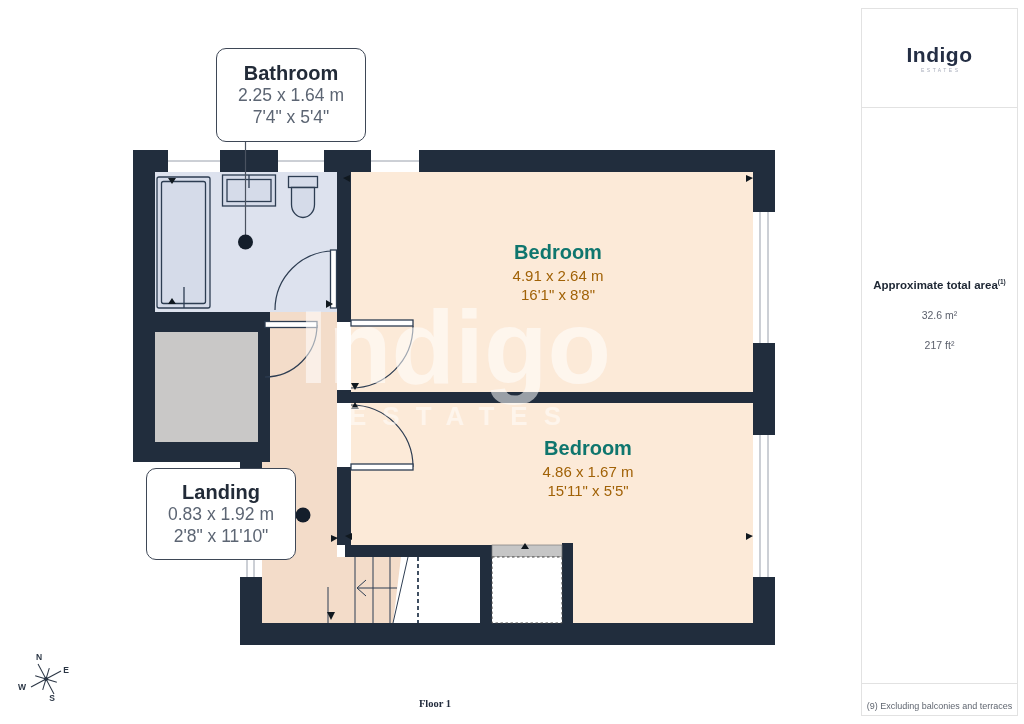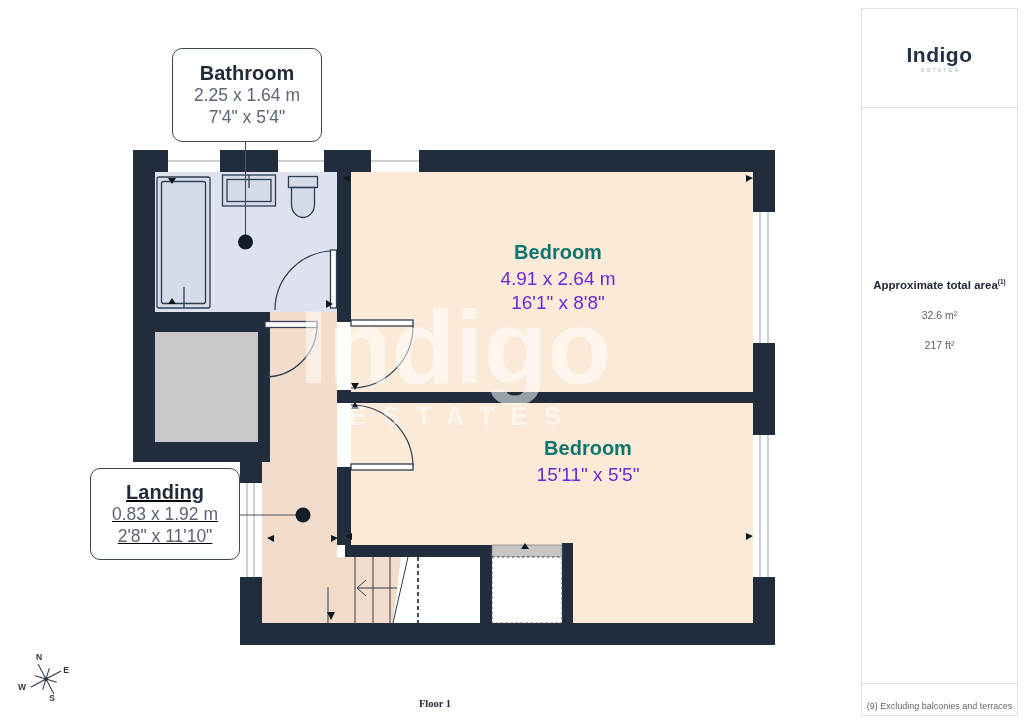--- a/index.html
+++ b/index.html
@@ -8,29 +8,29 @@
   #plan-svg{position:absolute;left:0;top:0;}
   .overlay{position:absolute;pointer-events:none;}
   
   #watermark{left:225px;top:298px;width:460px;text-align:center;z-index:3;}
   #watermark .wm1{font-size:104px;font-weight:bold;color:rgba(255,255,255,0.55);line-height:0.95;}
   #watermark .wm2{font-size:26px;font-weight:bold;color:rgba(255,255,255,0.50);letter-spacing:16px;
                   padding-left:16px;margin-top:4px;}
   
   .callout{position:absolute;background:#fff;border:1.6px solid #3e4756;border-radius:10px;
            display:flex;flex-direction:column;align-items:center;justify-content:center;
-           text-align:center;z-index:5;}
+           text-align:center;z-index:5;margin-left:44px;}
   .callout .c-title{font-size:20px;font-weight:bold;color:#222b38;line-height:1.15;}
   .callout .c-dim{font-size:17.5px;color:#5c6573;line-height:1.25;}
   #callout-bathroom{left:172px;top:48px;width:148px;height:92px;}
-  #callout-landing{left:90px;top:468px;width:148px;height:90px;text-decoration:underline;}
+  #callout-landing{left:102px;top:468px;width:148px;height:90px;}
   
   .room-label{position:absolute;width:300px;text-align:center;z-index:4;}
   .room-label .r-title{font-size:20px;font-weight:bold;color:#0f766e;line-height:1.2;margin-bottom:3px;}
-  .room-label .r-dim{font-size:19px;color:#6d28d9;line-height:1.25;}
+  .room-label .r-dim{font-size:15px;color:#a16207;line-height:1.25;}
   #label-bedroom1{left:408px;top:240px;}
   #label-bedroom2{left:438px;top:436px;}
   
   #sidebar{position:absolute;left:861px;top:8px;width:157px;height:708px;background:#fff;
            border:1px solid #e2e2e2;box-sizing:border-box;z-index:6;}
   .sb-sec{box-sizing:border-box;border-bottom:1px solid #e2e2e2;text-align:center;}
   #sb-logo{height:99px;display:flex;flex-direction:column;align-items:center;justify-content:center;}
   #sb-logo .logo-main{font-size:21px;font-weight:800;color:#242e44;letter-spacing:0.5px;line-height:1;}
   #sb-logo .logo-sub{font-size:5px;color:#a8adbb;letter-spacing:2.5px;margin-top:2px;padding-left:2.5px;}
   #sb-area{height:406px;}
@@ -178,20 +178,21 @@
     <div class="wm2">ESTATES</div>
   </div>
 
   <div id="label-bedroom1" class="room-label">
     <div class="r-title">Bedroom</div>
     <div class="r-dim">4.91 x 2.64 m</div>
     <div class="r-dim">16'1" x 8'8"</div>
   </div>
   <div id="label-bedroom2" class="room-label">
     <div class="r-title">Bedroom</div>
+    <div class="r-dim">4.86 x 1.67 m</div>
     <div class="r-dim">15'11" x 5'5"</div>
   </div>
 
   <div id="callout-bathroom" class="callout">
     <div class="c-title">Bathroom</div>
     <div class="c-dim">2.25 x 1.64 m</div>
     <div class="c-dim">7'4" x 5'4"</div>
   </div>
   <div id="callout-landing" class="callout">
     <div class="c-title">Landing</div>

